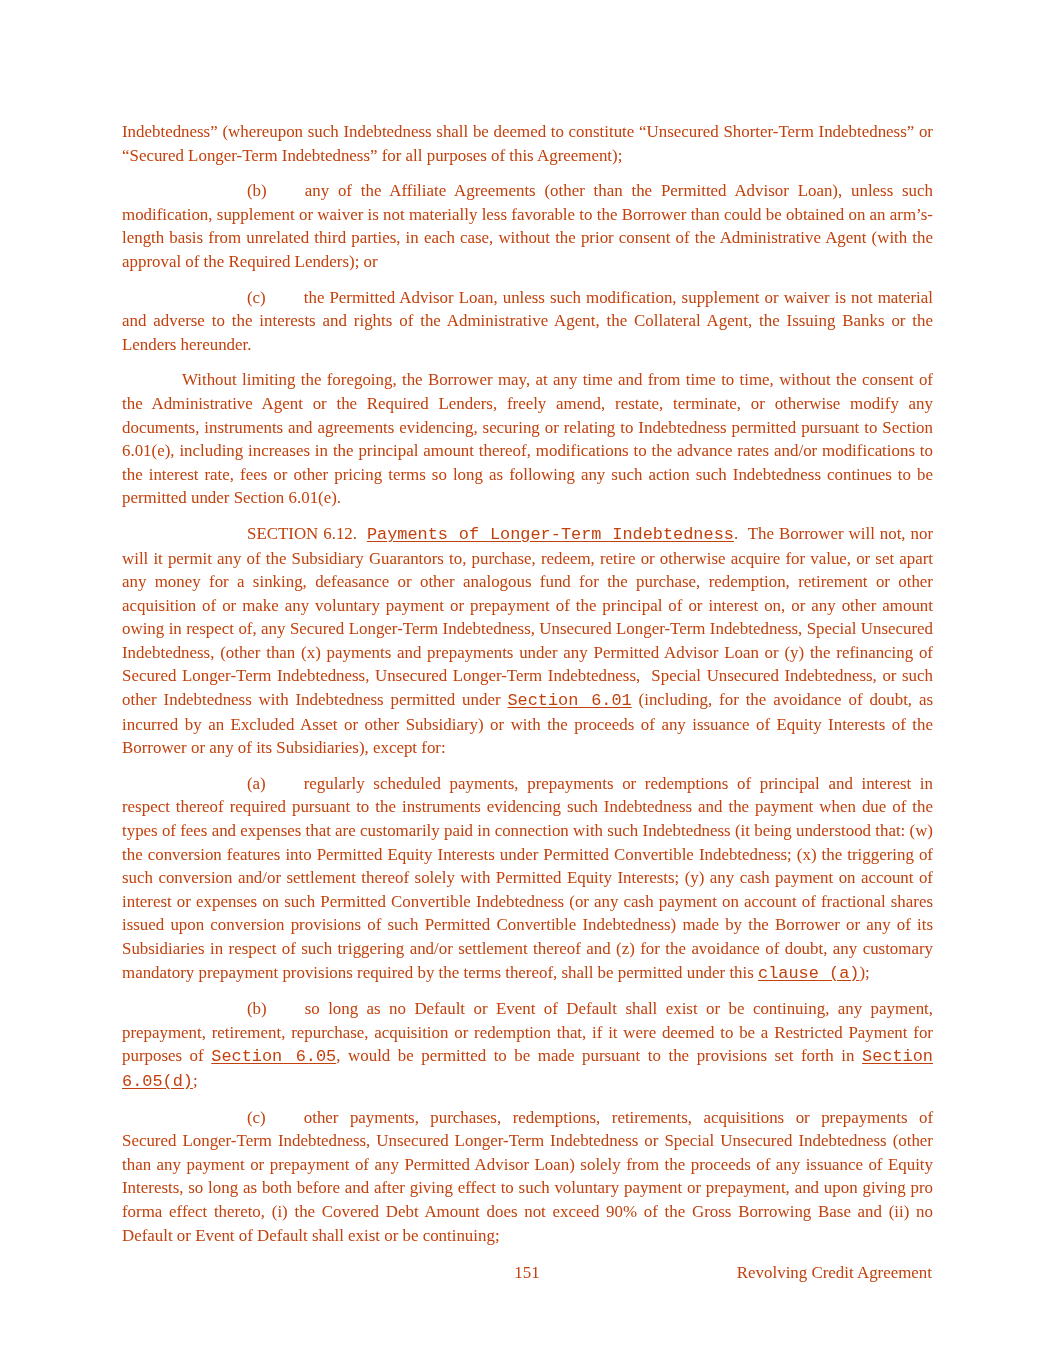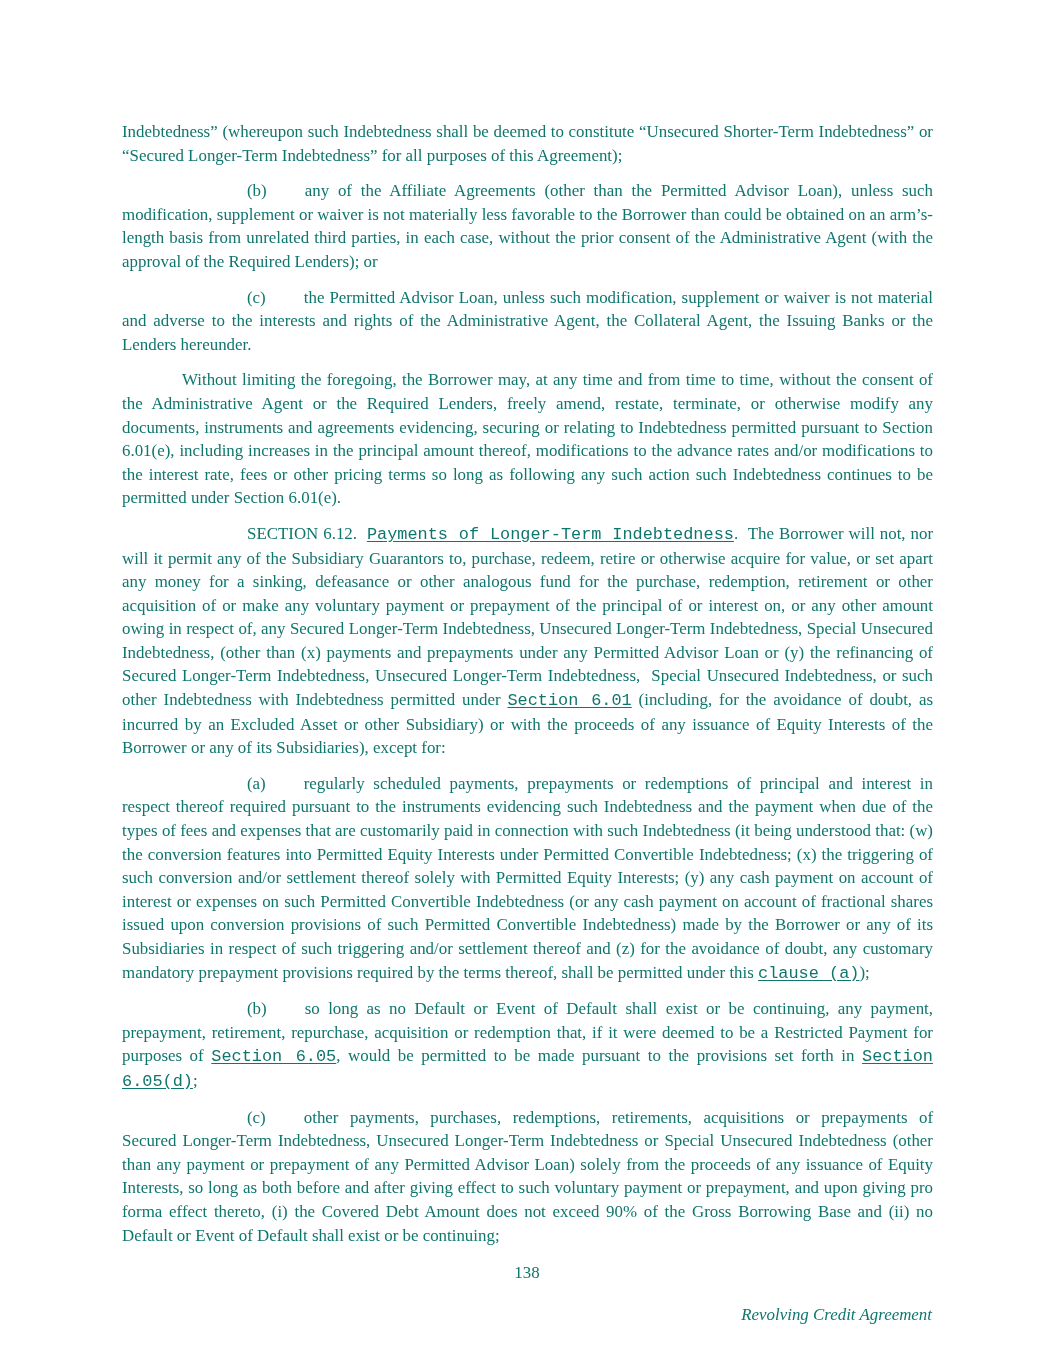--- a/index.html
+++ b/index.html
@@ -5,21 +5,21 @@
   html, body {
     margin: 0;
     padding: 0;
     background: #ffffff;
   }
   .page {
     position: relative;
     width: 1055px;
     height: 1350px;
     background: #ffffff;
-    color: #0f766e;
+    color: #c2410c;
     font-family: "Liberation Serif", serif;
     font-size: 16.9px;
     line-height: 23.6px;
     overflow: hidden;
   }
   .doc-body {
     position: absolute;
     left: 122px;
     top: 120px;
     width: 811px;
@@ -51,35 +51,33 @@
   .page-number {
     position: absolute;
     left: 0;
     right: 0;
     text-align: center;
   }
   .doc-title {
     position: absolute;
     right: 0;
     top: 0;
-    font-style: italic;
-    margin-top: 42px;
   }
 </style>
 </head>
 <body>
 
 <div class="page">
   <div class="doc-body">
       <p class="para indent-none"><span>Indebtedness” (whereupon such Indebtedness shall be deemed to constitute “Unsecured Shorter-Term Indebtedness” or “Secured Longer-Term Indebtedness” for all purposes of this Agreement);</span></p>
       <p class="para indent-letter"><span>(b)</span><span class="tab"></span><span>any of the Affiliate Agreements (other than the Permitted Advisor Loan), unless such modification, supplement or waiver is not materially less favorable to the Borrower than could be obtained on an arm’s-length basis from unrelated third parties, in each case, without the prior consent of the Administrative Agent (with the approval of the Required Lenders); or</span></p>
       <p class="para indent-letter"><span>(c)</span><span class="tab"></span><span>the Permitted Advisor Loan, unless such modification, supplement or waiver is not material and adverse to the interests and rights of the Administrative Agent, the Collateral Agent, the Issuing Banks or the Lenders hereunder.</span></p>
       <p class="para indent-half"><span>Without limiting the foregoing, the Borrower may, at any time and from time to time, without the consent of the Administrative Agent or the Required Lenders, freely amend, restate, terminate, or otherwise modify any documents, instruments and agreements evidencing, securing or relating to Indebtedness permitted pursuant to Section 6.01(e), including increases in the principal amount thereof, modifications to the advance rates and/or modifications to the interest rate, fees or other pricing terms so long as following any such action such Indebtedness continues to be permitted under Section 6.01(e).</span></p>
       <p class="para indent-letter"><span>SECTION 6.12.&nbsp; </span><span class="u">Payments of Longer-Term Indebtedness</span><span>.&nbsp; The Borrower will not, nor will it permit any of the Subsidiary Guarantors to, purchase, redeem, retire or otherwise acquire for value, or set apart any money for a sinking, defeasance or other analogous fund for the purchase, redemption, retirement or other acquisition of or make any voluntary payment or prepayment of the principal of or interest on, or any other amount owing in respect of, any Secured Longer-Term Indebtedness, Unsecured Longer-Term Indebtedness, Special Unsecured Indebtedness, (other than (x) payments and prepayments under any Permitted Advisor Loan or (y) the refinancing of Secured Longer-Term Indebtedness, Unsecured Longer-Term Indebtedness,&nbsp; Special Unsecured Indebtedness, or such other Indebtedness with Indebtedness permitted under </span><span class="u">Section 6.01</span><span> (including, for the avoidance of doubt, as incurred by an Excluded Asset or other Subsidiary) or with the proceeds of any issuance of Equity Interests of the Borrower or any of its Subsidiaries), except for:</span></p>
       <p class="para indent-letter"><span>(a)</span><span class="tab"></span><span>regularly scheduled payments, prepayments or redemptions of principal and interest in respect thereof required pursuant to the instruments evidencing such Indebtedness and the payment when due of the types of fees and expenses that are customarily paid in connection with such Indebtedness (it being understood that: (w) the conversion features into Permitted Equity Interests under Permitted Convertible Indebtedness; (x) the triggering of such conversion and/or settlement thereof solely with Permitted Equity Interests; (y) any cash payment on account of interest or expenses on such Permitted Convertible Indebtedness (or any cash payment on account of fractional shares issued upon conversion provisions of such Permitted Convertible Indebtedness) made by the Borrower or any of its Subsidiaries in respect of such triggering and/or settlement thereof and (z) for the avoidance of doubt, any customary mandatory prepayment provisions required by the terms thereof, shall be permitted under this </span><span class="u">clause (a)</span><span>);</span></p>
       <p class="para indent-letter"><span>(b)</span><span class="tab"></span><span>so long as no Default or Event of Default shall exist or be continuing, any payment, prepayment, retirement, repurchase, acquisition or redemption that, if it were deemed to be a Restricted Payment for purposes of </span><span class="u">Section 6.05</span><span>, would be permitted to be made pursuant to the provisions set forth in </span><span class="u">Section 6.05(d)</span><span>;</span></p>
       <p class="para indent-letter"><span>(c)</span><span class="tab"></span><span>other payments, purchases, redemptions, retirements, acquisitions or prepayments of Secured Longer-Term Indebtedness, Unsecured Longer-Term Indebtedness or Special Unsecured Indebtedness (other than any payment or prepayment of any Permitted Advisor Loan) solely from the proceeds of any issuance of Equity Interests, so long as both before and after giving effect to such voluntary payment or prepayment, and upon giving pro forma effect thereto, (i) the Covered Debt Amount does not exceed 90% of the Gross Borrowing Base and (ii) no Default or Event of Default shall exist or be continuing;</span></p>
     </div>
   <div class="footer">
-    <span class="page-number">138</span>
+    <span class="page-number">151</span>
     <span class="doc-title">Revolving Credit Agreement</span>
   </div>
 </div>
 
 </body></html>

